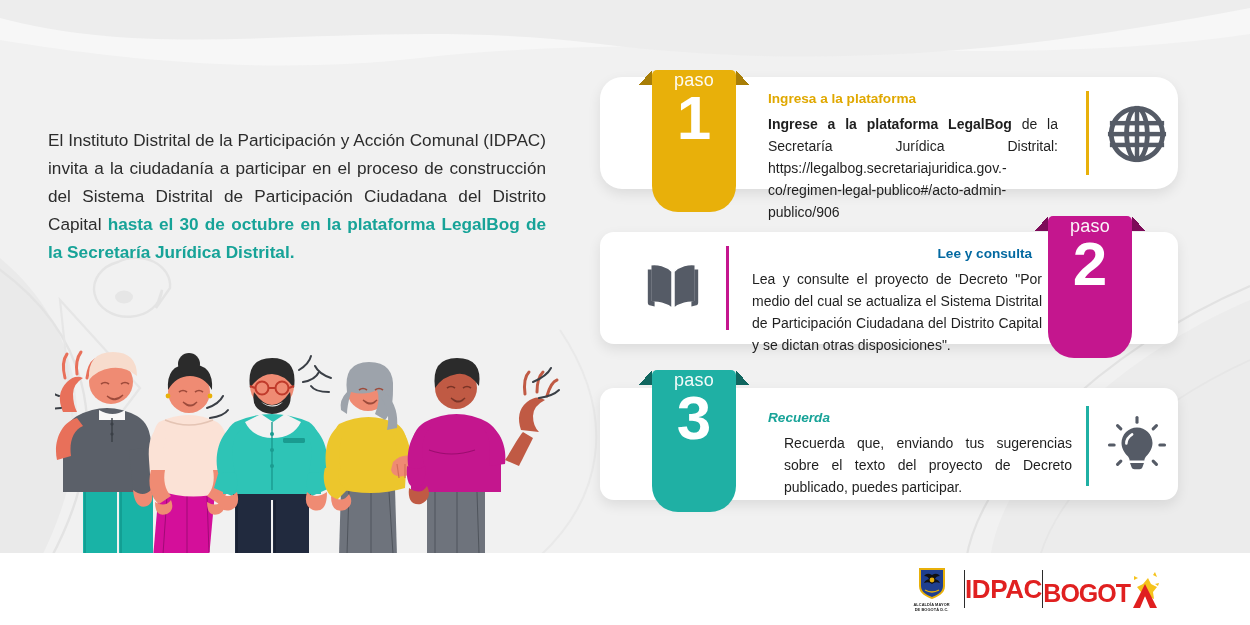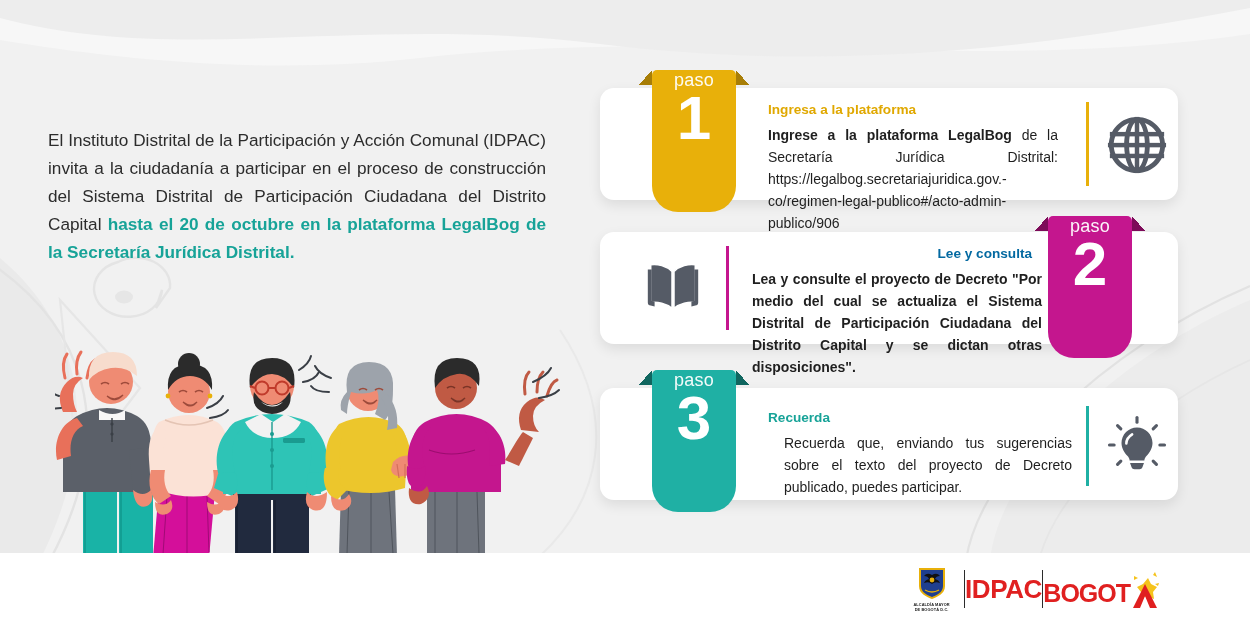--- a/index.html
+++ b/index.html
@@ -47,21 +47,21 @@
 
   .card {
     position: absolute;
     left: 2px;
     width: 578px;
     height: 112px;
     background: #ffffff;
     border-radius: 14px;
     box-shadow: 0 5px 13px rgba(0,0,0,0.09);
   }
-  .card.c1 { top: 88px; }
+  .card.c1 { top: 77px; border-radius: 22px; }
   .card.c2 { top: 232px; }
   .card.c3 { top: 388px; }
 
   
   .ribbon {
     position: absolute;
     width: 84px;
     height: 142px;
     border-radius: 5px 5px 26px 26px;
     color: #ffffff;
@@ -121,24 +121,24 @@
   
   .c1 .c-head { left: 168px; top: 14px; color: #e0a800; }
   .c1 .c-body { left: 168px; top: 36px; width: 290px; }
   .c1 .divider { position: absolute; left: 486px; top: 14px; width: 3px; height: 84px; background: #e8b00a; }
   .c1 .icon-slot { position: absolute; left: 506px; top: 26px; width: 62px; height: 62px; }
 
   
   .c2 .icon-slot { position: absolute; left: 42px; top: 24px; width: 62px; height: 62px; }
   .c2 .divider { position: absolute; left: 126px; top: 14px; width: 3px; height: 84px; background: #c4168e; }
   .c2 .c-head { right: 146px; top: 14px; color: #0369a1; }
-  .c2 .c-body { left: 152px; top: 36px; width: 290px; font-weight: bold; }
-
-  
-  .c3 .c-head { left: 168px; top: 22px; color: #17a398; }
+  .c2 .c-body { left: 152px; top: 36px; width: 290px; }
+
+  
+  .c3 .c-head { left: 168px; top: 22px; color: #17a398; font-style: italic; }
   .c3 .c-body { left: 184px; top: 44px; width: 288px; }
   .c3 .divider { position: absolute; left: 486px; top: 18px; width: 3px; height: 80px; background: #1fb0a4; }
   .c3 .icon-slot { position: absolute; left: 506px; top: 26px; width: 62px; height: 62px; }
 
   
   .footer {
     position: absolute;
     left: 0; bottom: 0;
     width: 1250px; height: 72px;
     background: #ffffff;
@@ -191,21 +191,21 @@
     <path d="M1250,360 C1140,410 1060,490 1040,556" stroke="#e6e6e6" stroke-width="1.8" fill="none"></path>
     <path d="M60,300 L140,388 L78,470 Z" fill="none" stroke="#e6e6e6" stroke-width="2.2"></path>
     <path d="M118,262 a34 28 0 1 0 44 28 l-6 18 l14 -20 a34 28 0 0 0 -52 -26 Z" fill="none" stroke="#e4e4e4" stroke-width="2.4"></path>
     <ellipse cx="124" cy="297" rx="9" ry="6.5" fill="#e6e6e6"></ellipse>
     <path d="M560,330 C620,420 600,500 540,556" stroke="#e9e9e9" stroke-width="2" fill="none"></path>
   </svg>
 
   <div class="left-col">
 
     <p class="intro">
-      <span>El Instituto Distrital de la Participación y Acción Comunal (IDPAC) invita a la ciudadanía a participar en el proceso de construcción del Sistema Distrital de Participación Ciudadana del Distrito Capital </span><span class="hl">hasta el 20 de octubre en la plataforma LegalBog de la Secretaría Jurídica Distrital.</span>
+      <span>El Instituto Distrital de la Participación y Acción Comunal (IDPAC) invita a la ciudadanía a participar en el proceso de construcción del Sistema Distrital de Participación Ciudadana del Distrito Capital </span><span class="hl">hasta el 30 de octubre en la plataforma LegalBog de la Secretaría Jurídica Distrital.</span>
     </p>
 
     <svg class="people" viewBox="0 0 510 216">
       <defs>
         <clipPath id="floorclip">
             <rect x="0" y="0" width="510" height="216"></rect>
           </clipPath>
       </defs>
       <g clip-path="url(#floorclip)">
 

